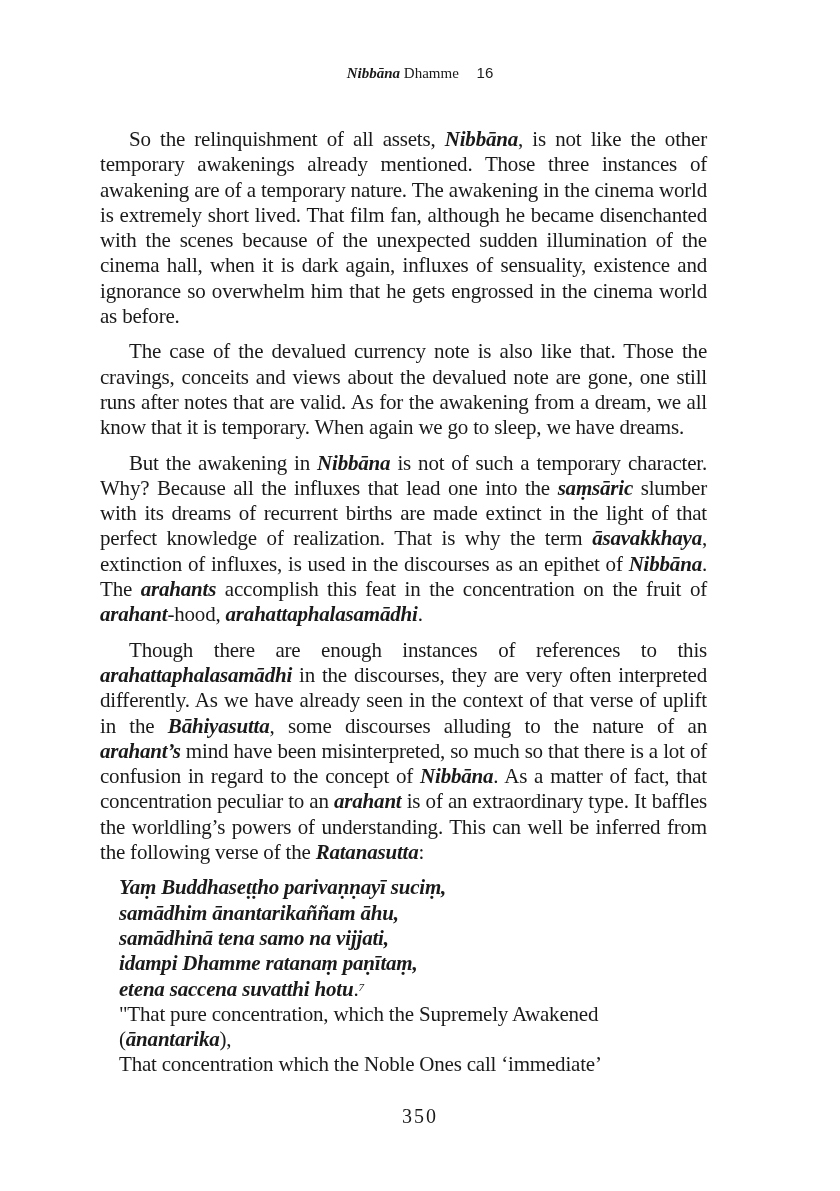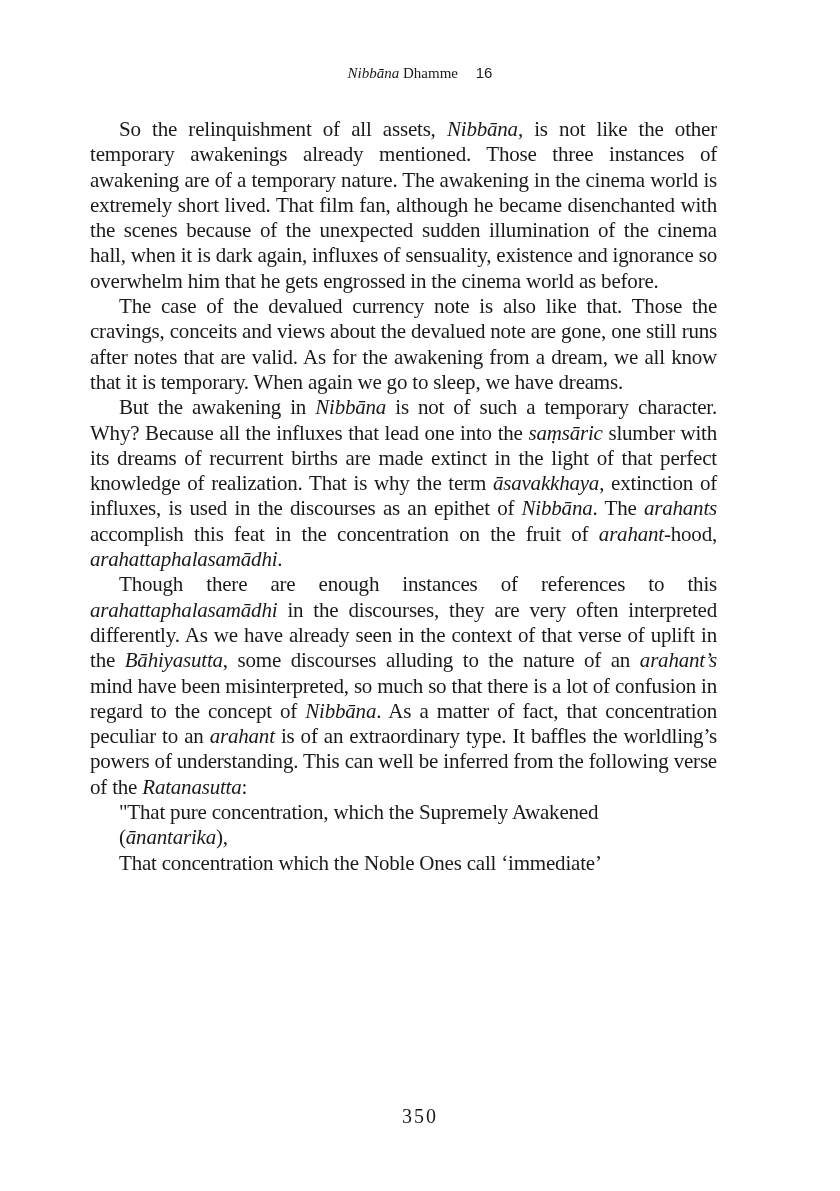--- a/index.html
+++ b/index.html
@@ -32,33 +32,33 @@
     .body-text {
       position: absolute;
       top: 117px;
       left: 90px;
       width: 627px;
       font-size: 21px;
       line-height: 25.3px;
       letter-spacing: -0.2px;
     }
     .para {
-      margin: 0;
+      margin: 10px;
       text-align: justify;
       text-indent: 29px;
     }
     .verse, .translation {
       margin: 0;
       padding-left: 29px;
     }
     .verse-line, .trans-line {
       display: block;
       white-space: nowrap;
     }
-    i { font-style: italic; }
+    i { font-style: italic; font-weight: bold; }
     sup {
       font-size: 11px;
       vertical-align: top;
       position: relative;
       top: -2px;
       font-style: italic;
     }
     .page-number {
       position: absolute;
       top: 1105px;
@@ -77,20 +77,27 @@
   <span>Dhamme</span>
   <span class="rh-num">16</span>
 </div>
 
 <div class="body-text">
   <p class="para"><span>So the relinquishment of all assets, </span><i>Nibbāna</i><span>, is not like the other temporary awakenings already mentioned. Those three instances of awakening are of a temporary nature. The awakening in the cinema world is extremely short lived. That film fan, although he became disenchanted with the scenes because of the unexpected sudden illumination of the cinema hall, when it is dark again, influxes of sensuality, existence and ignorance so overwhelm him that he gets engrossed in the cinema world as before.</span></p>
   <p class="para"><span>The case of the devalued currency note is also like that. Those the cravings, conceits and views about the devalued note are gone, one still runs after notes that are valid. As for the awakening from a dream, we all know that it is temporary. When again we go to sleep, we have dreams.</span></p>
   <p class="para"><span>But the awakening in </span><i>Nibbāna</i><span> is not of such a temporary character. Why? Because all the influxes that lead one into the </span><i>saṃsāric</i><span> slumber with its dreams of recurrent births are made extinct in the light of that perfect knowledge of realization. That is why the term </span><i>āsavakkhaya</i><span>, extinction of influxes, is used in the discourses as an epithet of </span><i>Nibbāna</i><span>. The </span><i>arahants</i><span> accomplish this feat in the concentration on the fruit of </span><i>arahant</i><span>-hood, </span><i>arahattaphalasamādhi</i><span>.</span></p>
   <p class="para"><span>Though there are enough instances of references to this </span><i>arahattaphalasamādhi</i><span> in the discourses, they are very often interpreted differently. As we have already seen in the context of that verse of uplift in the </span><i>Bāhiyasutta</i><span>, some discourses alluding to the nature of an </span><i>arahant’s</i><span> mind have been misinterpreted, so much so that there is a lot of confusion in regard to the concept of </span><i>Nibbāna</i><span>. As a matter of fact, that concentration peculiar to an </span><i>arahant</i><span> is of an extraordinary type. It baffles the worldling’s powers of understanding. This can well be inferred from the following verse of the </span><i>Ratanasutta</i><span>:</span></p>
 
+  <div class="verse">
+    <i class="verse-line">Yaṃ Buddhaseṭṭho parivaṇṇayī suciṃ,</i>
+    <i class="verse-line">samādhim ānantarikaññam āhu,</i>
+    <i class="verse-line">samādhinā tena samo na vijjati,</i>
+    <i class="verse-line">idampi Dhamme ratanaṃ paṇītaṃ,</i>
+    <span class="verse-line"><i>etena saccena suvatthi hotu</i><span>.</span><sup>7</sup></span>
+  </div>
 
   <div class="translation">
     <span class="trans-line">"That pure concentration, which the Supremely Awakened</span>
     <span class="trans-line"><span>(</span><i>ānantarika</i><span>),</span></span>
     <span class="trans-line">That concentration which the Noble Ones call ‘immediate’</span>
   </div>
 </div>
 
 <div class="page-number">350</div>
 

